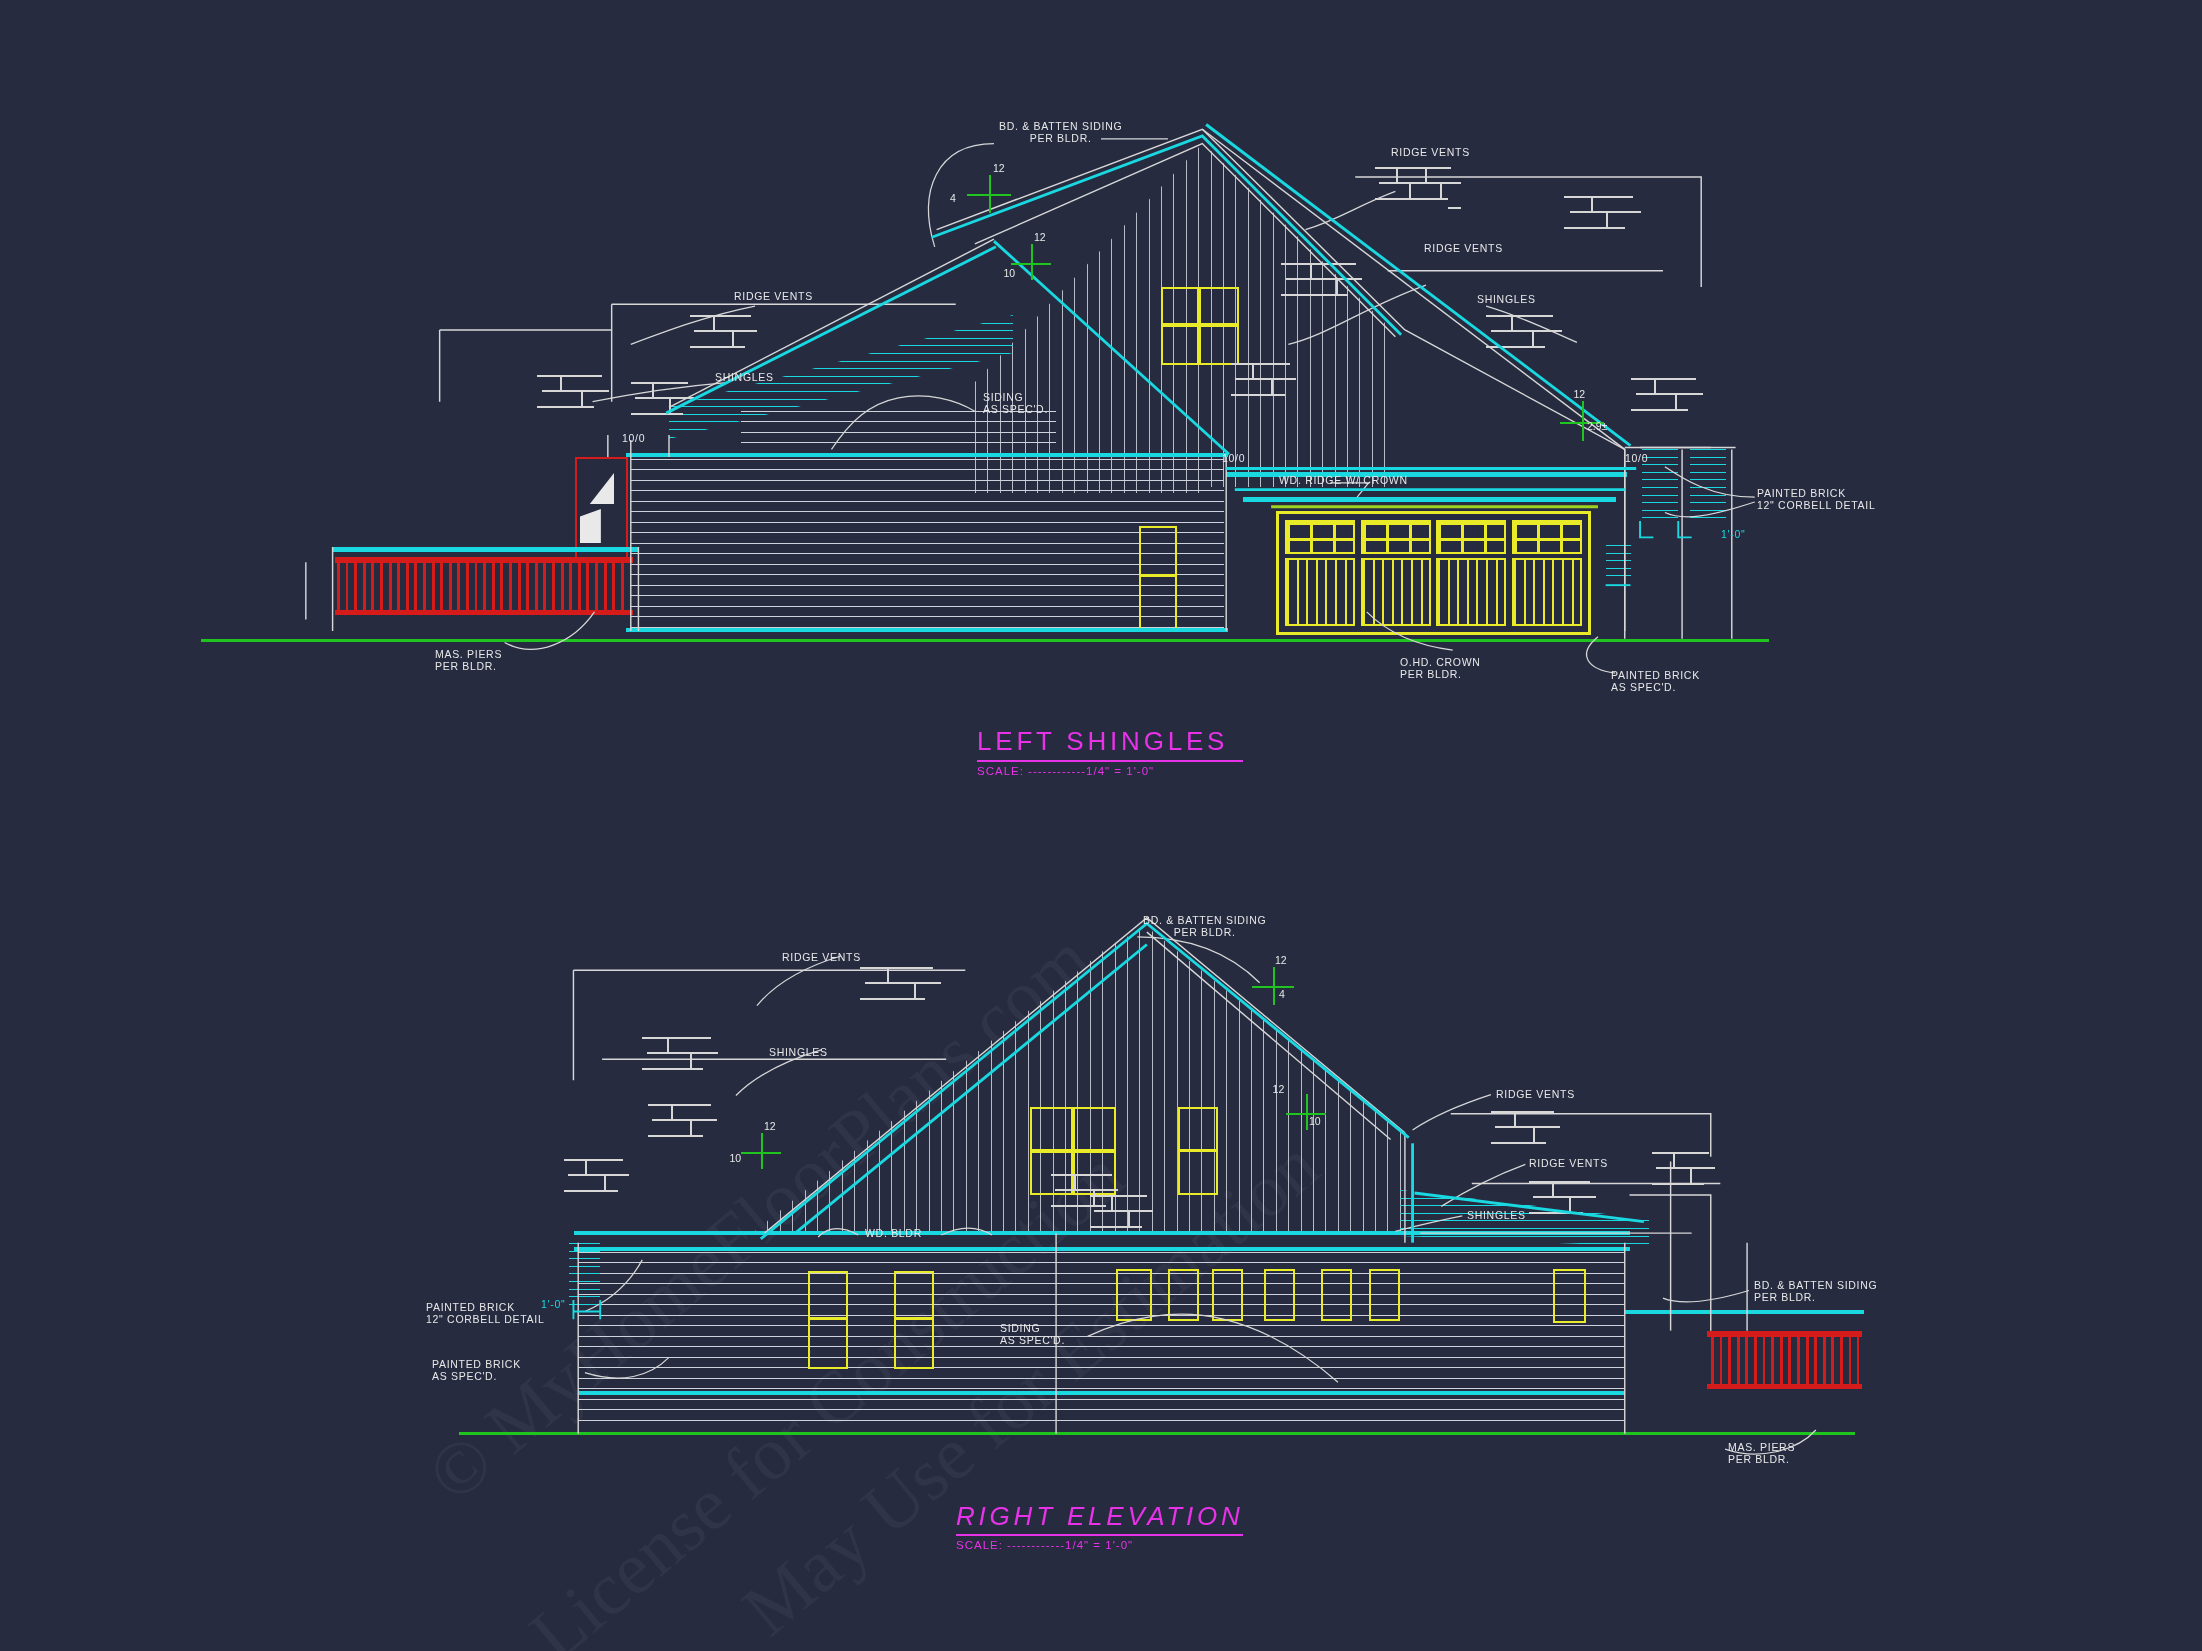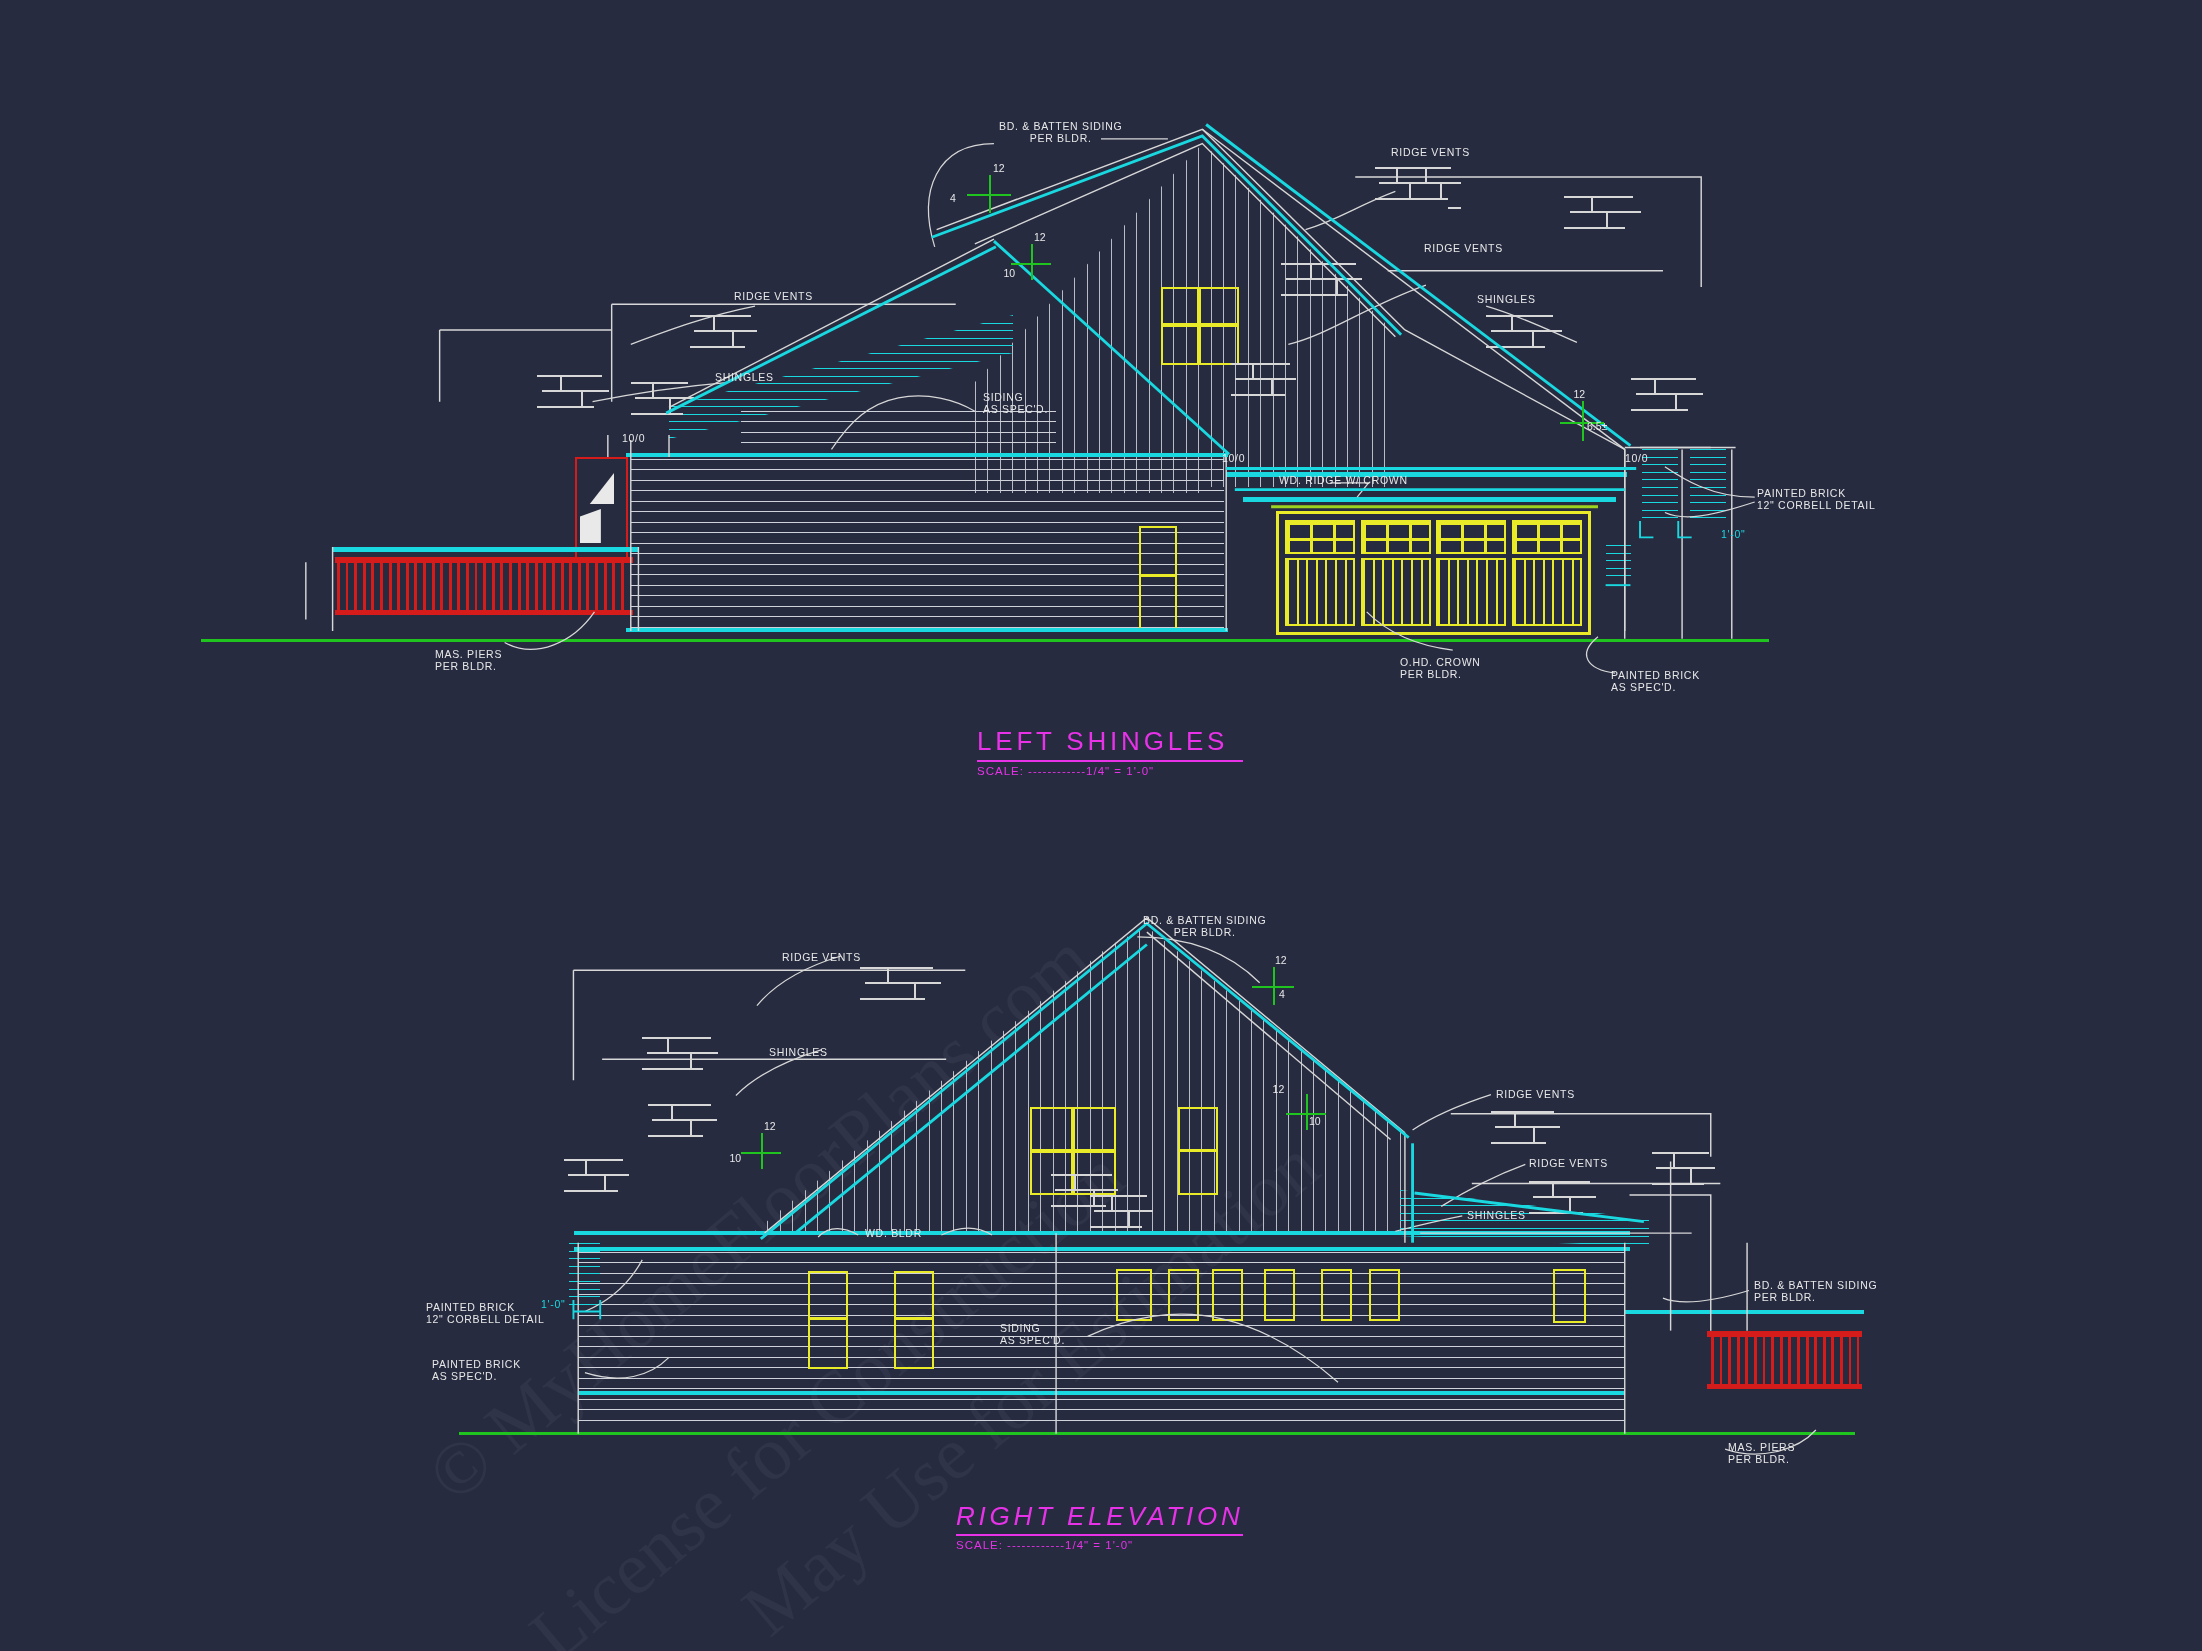--- a/index.html
+++ b/index.html
@@ -280,21 +280,21 @@
     <div class="pitch" style="left:1011px;top:244px;">
       <div class="h" style="left:0;top:19px;width:40px;"></div>
       <div class="v" style="left:20px;top:0;height:36px;"></div>
       <div class="n" style="left:23px;top:-13.4px;">12</div>
       <div class="n" style="left:-7.6px;top:23px;">10</div>
     </div>
     <div class="pitch" style="left:1560px;top:401px;">
       <div class="h" style="left:0;top:21px;width:44px;"></div>
       <div class="v" style="left:22px;top:0;height:40px;"></div>
       <div class="n" style="left:13.4px;top:-13.4px;">12</div>
-      <div class="n" style="left:27px;top:19px;">6.5±</div>
+      <div class="n" style="left:27px;top:19px;">2.9±</div>
     </div>
 
     <div class="txt" style="left:622px;top:432px;">10/0</div>
     <div class="txt" style="left:1222px;top:452px;">10/0</div>
     <div class="txt" style="left:1625px;top:452px;">10/0</div>
     <div class="txt" style="left:1721px;top:528px;color:#19d8e0;">1'-0"</div>
 
     <div class="txt" style="left:999px;top:120px;">
       <div>BD. &amp; BATTEN SIDING</div>
       <div style="text-align:center">PER BLDR.</div>

